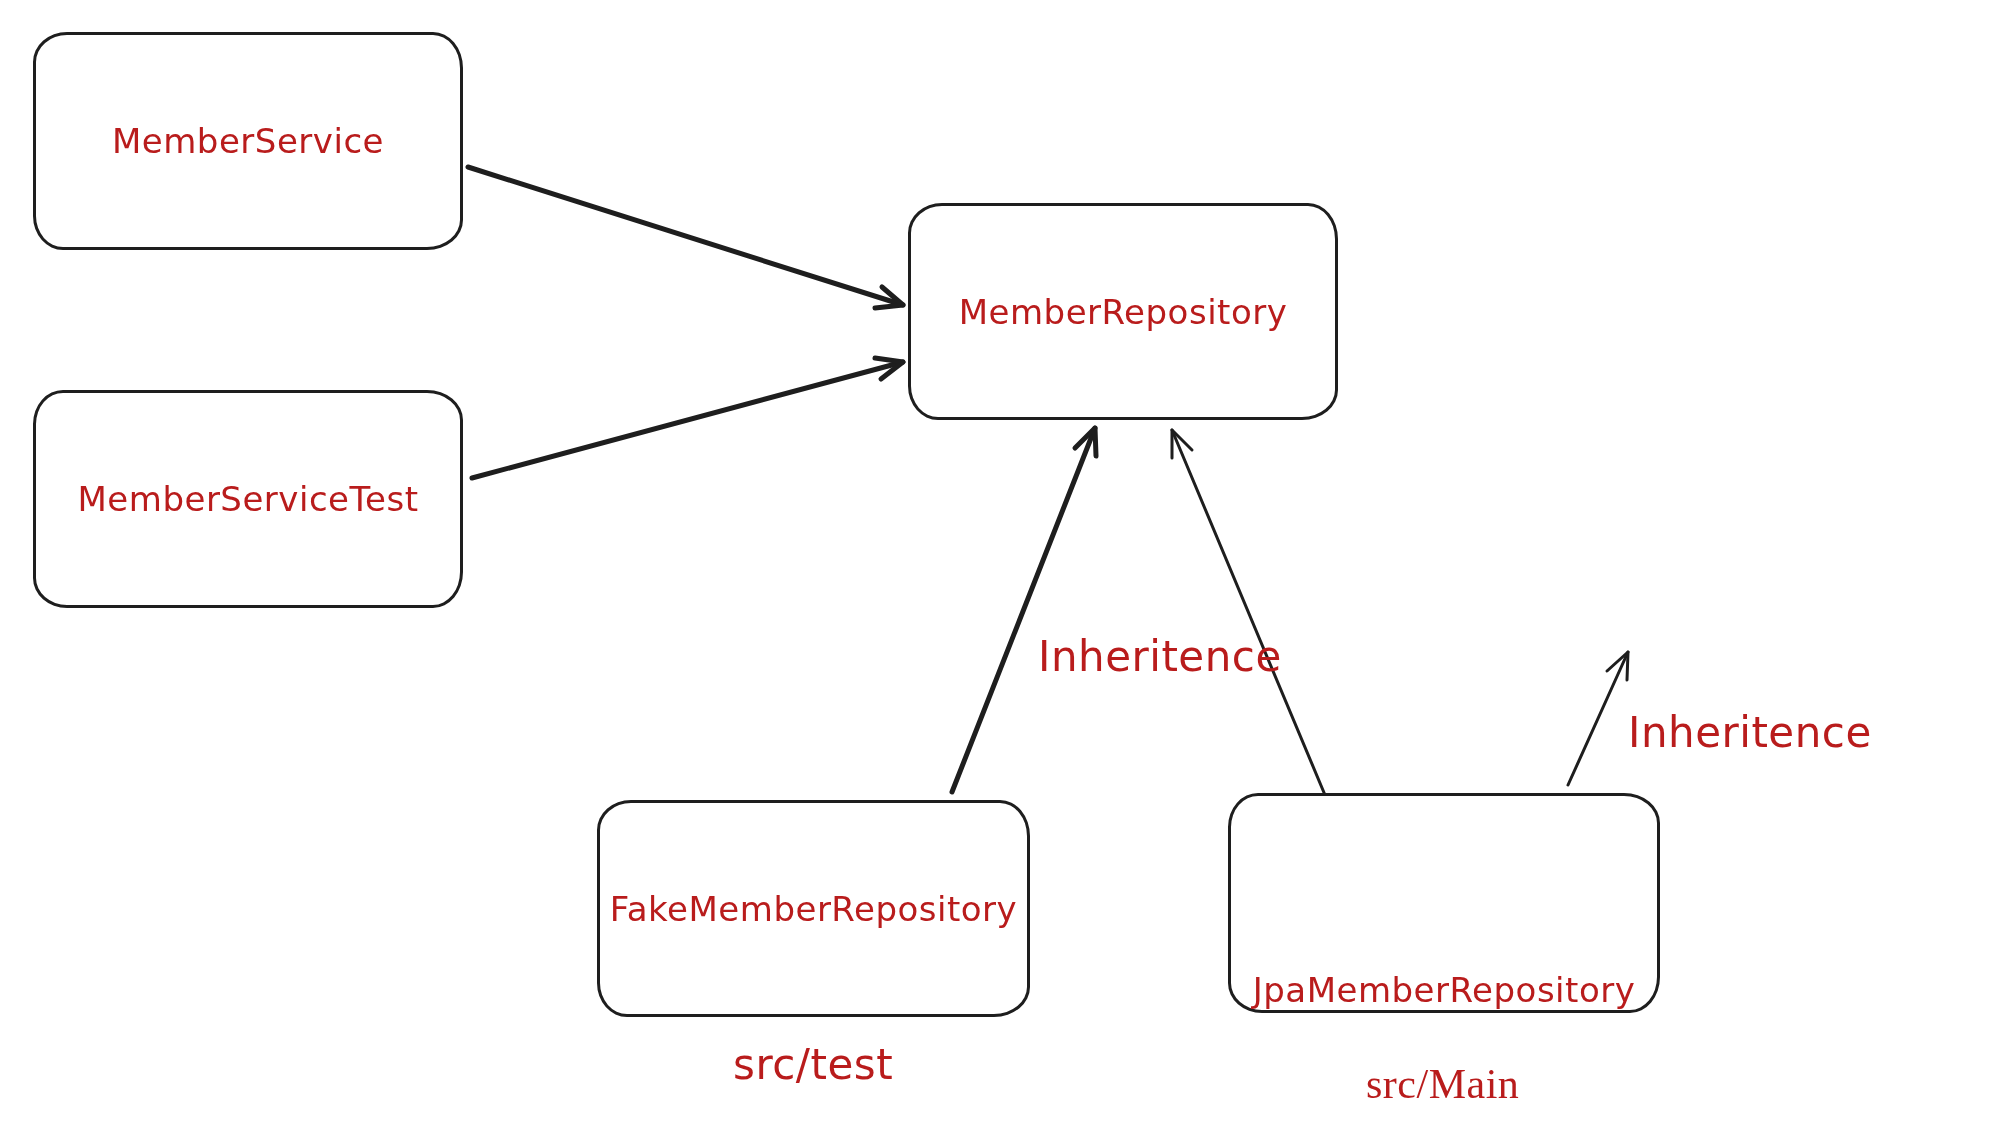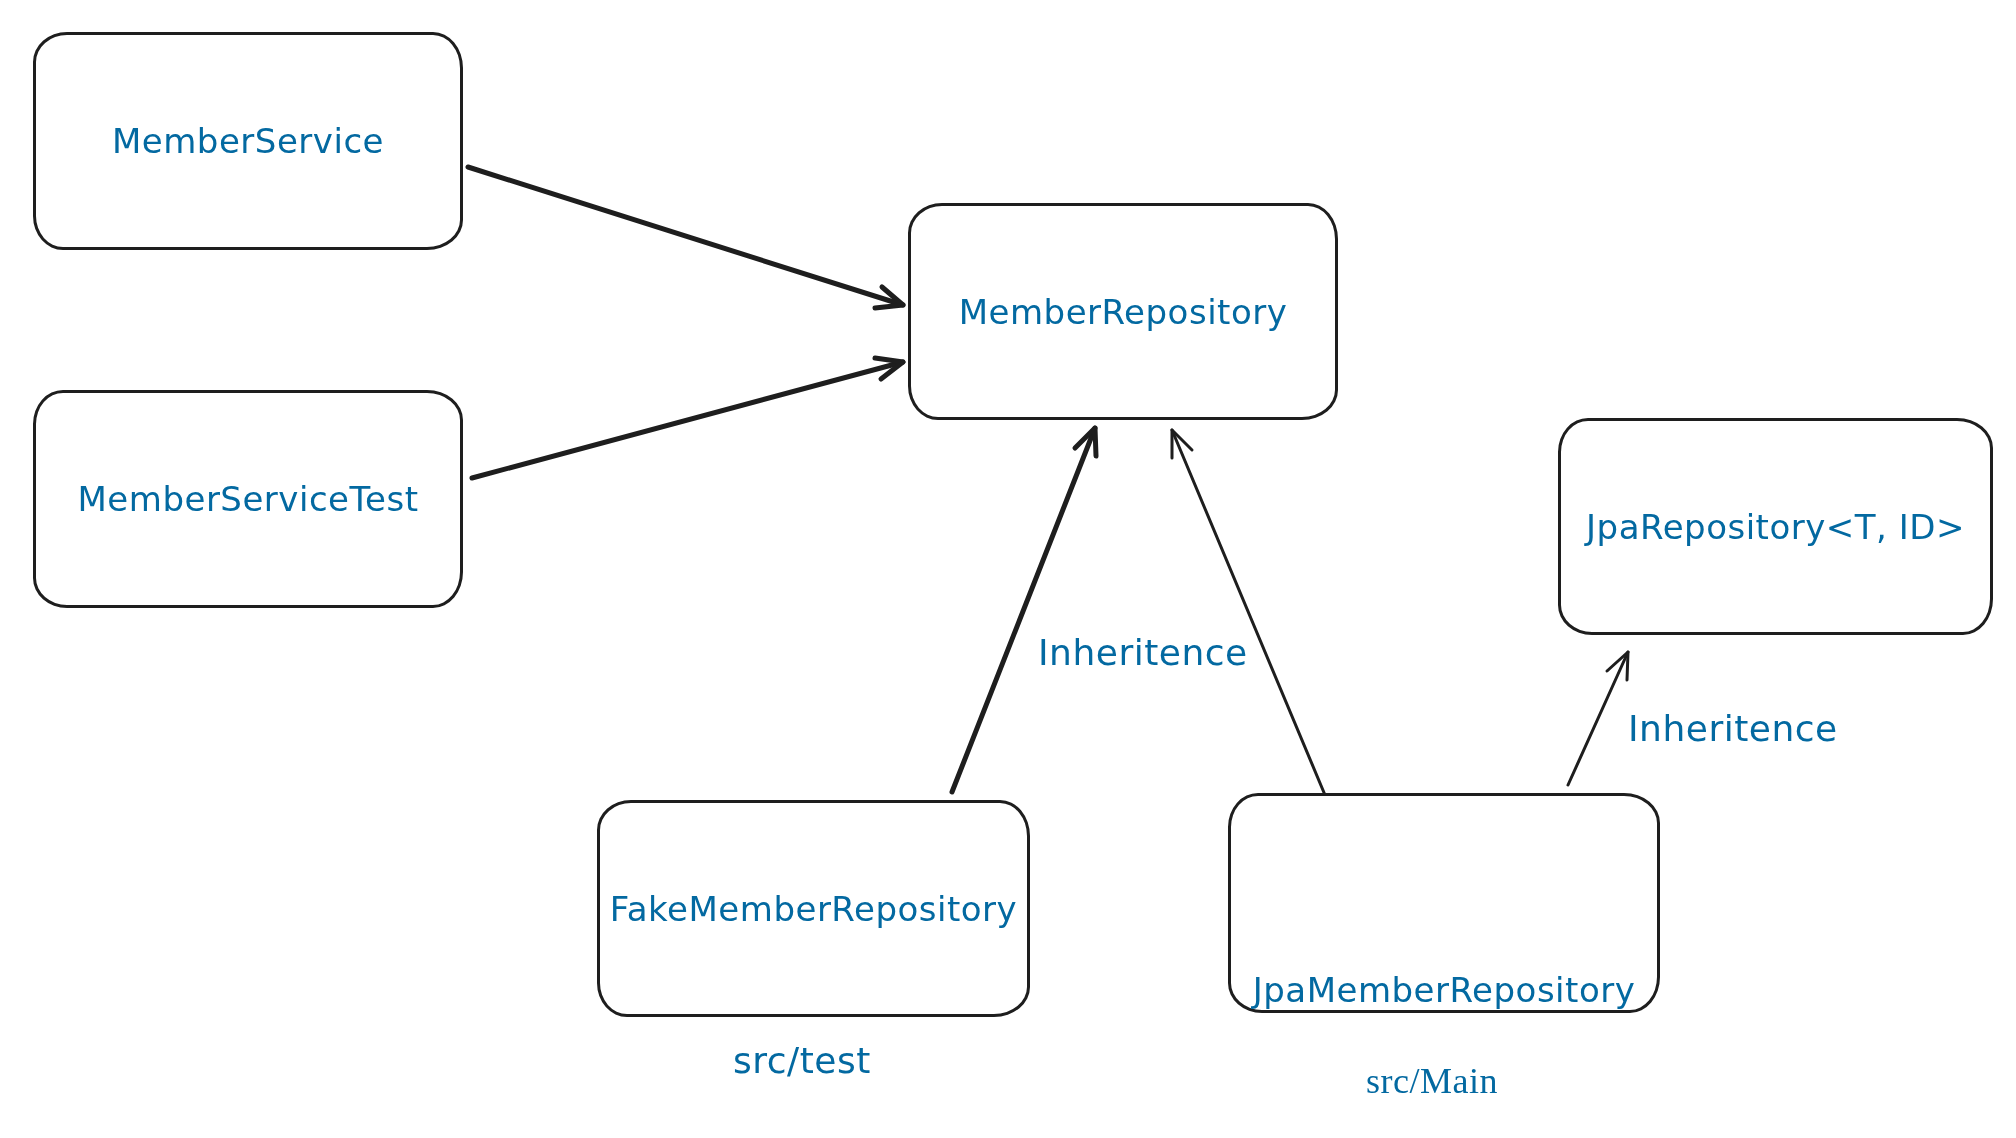--- a/index.html
+++ b/index.html
@@ -7,21 +7,21 @@
     padding: 0;
     background: #ffffff;
   }
   .canvas {
     position: relative;
     width: 2016px;
     height: 1138px;
     background: #ffffff;
     overflow: hidden;
     font-family: "DejaVu Sans", sans-serif;
-    color: #0369a1;
+    color: #b91c1c;
   }
   .edges {
     position: absolute;
     left: 0;
     top: 0;
   }
   .edges line,
   .edges path {
     stroke: #1e1e1e;
     fill: none;
@@ -47,21 +47,21 @@
   .node.rA { border-radius: 34px 30px 36px 30px / 30px 36px 30px 34px; }
   .node.rB { border-radius: 30px 36px 30px 34px / 34px 30px 36px 30px; }
   .n-member-service      { left: 33px;   top: 32px;  width: 430px; height: 218px; }
   .n-member-service-test { left: 33px;   top: 390px; width: 430px; height: 218px; }
   .n-member-repository   { left: 908px;  top: 203px; width: 430px; height: 217px; }
   .n-jpa-repository      { left: 1558px; top: 418px; width: 435px; height: 217px; }
   .n-fake-member-repo    { left: 597px;  top: 800px; width: 433px; height: 217px; justify-content: center; }
   .n-jpa-member-repo     { left: 1228px; top: 793px; width: 432px; height: 220px; align-items: flex-end; }
   .floating-label {
     position: absolute;
-    font-size: 36px;
+    font-size: 42px;
     font-weight: 500;
     letter-spacing: 0.5px;
     white-space: nowrap;
   }
   .lbl-inheritence-left  { left: 1038px; top: 632px; }
   .lbl-inheritence-right { left: 1628px; top: 708px; }
   .ann-src-test          { left: 733px;  top: 1040px; }
   .ann-src-main          { left: 1366px; top: 1060px; font-family: Liberation Serif, serif; }
 </style>
 </head>
@@ -97,23 +97,20 @@
   </div>
 
   <div class="node rB n-member-service-test">
     <span>MemberServiceTest</span>
   </div>
 
   <div class="node rA n-member-repository">
     <span>MemberRepository</span>
   </div>
 
-  <div class="node rB n-jpa-repository">
-    <span>JpaRepository&lt;T, ID&gt;</span>
-  </div>
 
   <div class="node rA n-fake-member-repo">
     <span>FakeMemberRepository</span>
   </div>
 
   <div class="node rB n-jpa-member-repo">
     <span>JpaMemberRepository</span>
   </div>
 
   <div class="floating-label lbl-inheritence-left">

